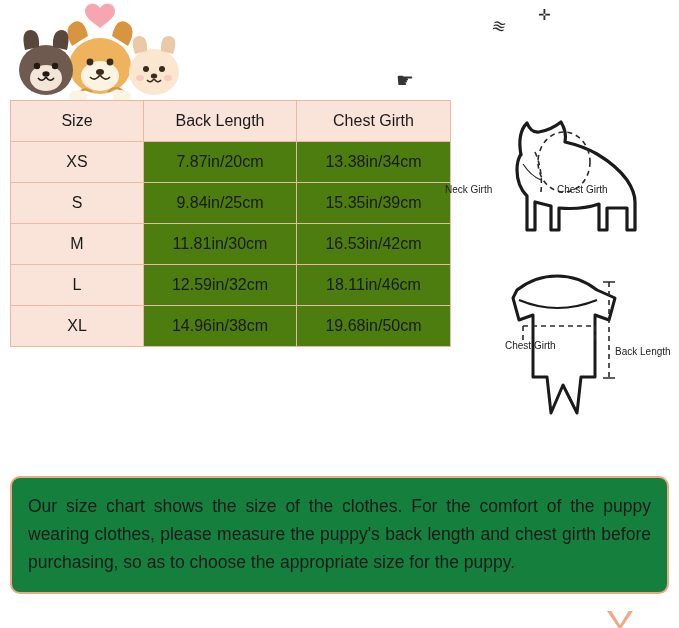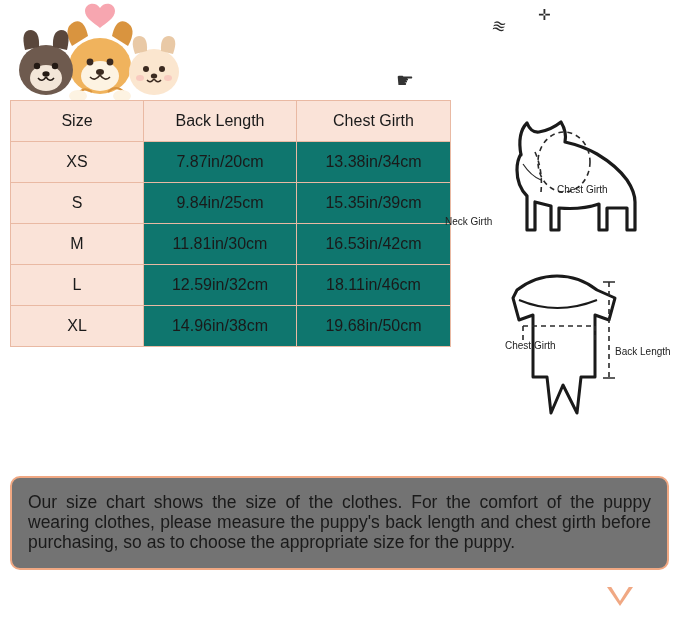--- a/index.html
+++ b/index.html
@@ -89,21 +89,21 @@
     background: #fae3d8;
     font-size: 16px;
     text-align: center;
   }
   table.size-table td.size-cell {
     background: #fae3d8;
     width: 133px;
     text-align: center;
   }
   table.size-table td.val-cell {
-    background: #0f766e;
+    background: #4d7c0f;
   }
   table.size-table col.c1 { width: 133px; }
   table.size-table col.c2 { width: 153px; }
   table.size-table col.c3 { width: 154px; }
 
   
   .illustrations {
     position: relative;
     width: 208px;
     flex: none;
@@ -121,24 +121,24 @@
     position: absolute;
     left: 10px;
     top: 476px;
     width: 659px;
   }
   .note {
     border: 2px solid #f0a883;
     border-radius: 10px;
     padding: 14px 16px 16px 16px;
     font-size: 17.5px;
-    line-height: 20px;
+    line-height: 28px;
     text-align: justify;
     color: #1a1a1a;
-    background: #737373;
+    background: #15803d;
     box-sizing: border-box;
     width: 659px;
   }
   .note-tail {
     position: absolute;
     right: 62px;
     bottom: -17px;
     width: 0;
     height: 0;
   }
@@ -267,21 +267,21 @@
         <path d="M60 55 q-4,-22 6,-32 q4,10 12,9 q12,-2 22,-10 q6,10 4,20
                  q18,4 32,12 q20,12 30,26 q8,12 8,22 l0,28
                  l-8,0 l0,-22 l-20,0 l0,22 l-8,0 l0,-26
                  q-18,6 -40,4 l0,22 l-8,0 l0,-24 l-16,-4 l0,28 l-8,0 l0,-34
                  q-10,-10 -10,-26 q0,-10 4,-16 z" fill="none" stroke="#1a1a1a" stroke-width="3.2" stroke-linejoin="round"></path>
         <ellipse cx="103" cy="62" rx="26" ry="30" fill="none" stroke="#2a2a2a" stroke-width="1.6" stroke-dasharray="5,4"></ellipse>
         <path d="M74 52 q8,18 6,40" fill="none" stroke="#2a2a2a" stroke-width="1.6" stroke-dasharray="5,4"></path>
         <path d="M62 64 q8,12 18,16" fill="none" stroke="#2a2a2a" stroke-width="1.2"></path>
       </svg>
     </div>
-    <div class="ill-label" style="left:-16px;top:84px;margin-top:32px;">Neck Girth</div>
+    <div class="ill-label" style="left:-16px;top:84px;">Neck Girth</div>
     <div class="ill-label" style="left:96px;top:84px;">Chest Girth</div>
 
     <div style="position:absolute;left:0;top:160px;">
       <svg viewBox="0 0 208 180" width="208" height="180" xmlns="http://www.w3.org/2000/svg">
         <path d="M56 30 q18,-14 40,-14 q22,0 40,14
                  l18,8 l-6,22 l-14,-5
                  l0,62 l-14,0 l-4,36 l-14,-28 l-12,28 l-4,-36 l-14,0
                  l0,-62 l-14,5 l-6,-22 z" fill="none" stroke="#1a1a1a" stroke-width="3" stroke-linejoin="round"></path>
         <path d="M58 40 q38,16 78,0" fill="none" stroke="#1a1a1a" stroke-width="2"></path>
         <path d="M62 66 l72 0" stroke="#2a2a2a" stroke-width="1.6" stroke-dasharray="5,4"></path>

